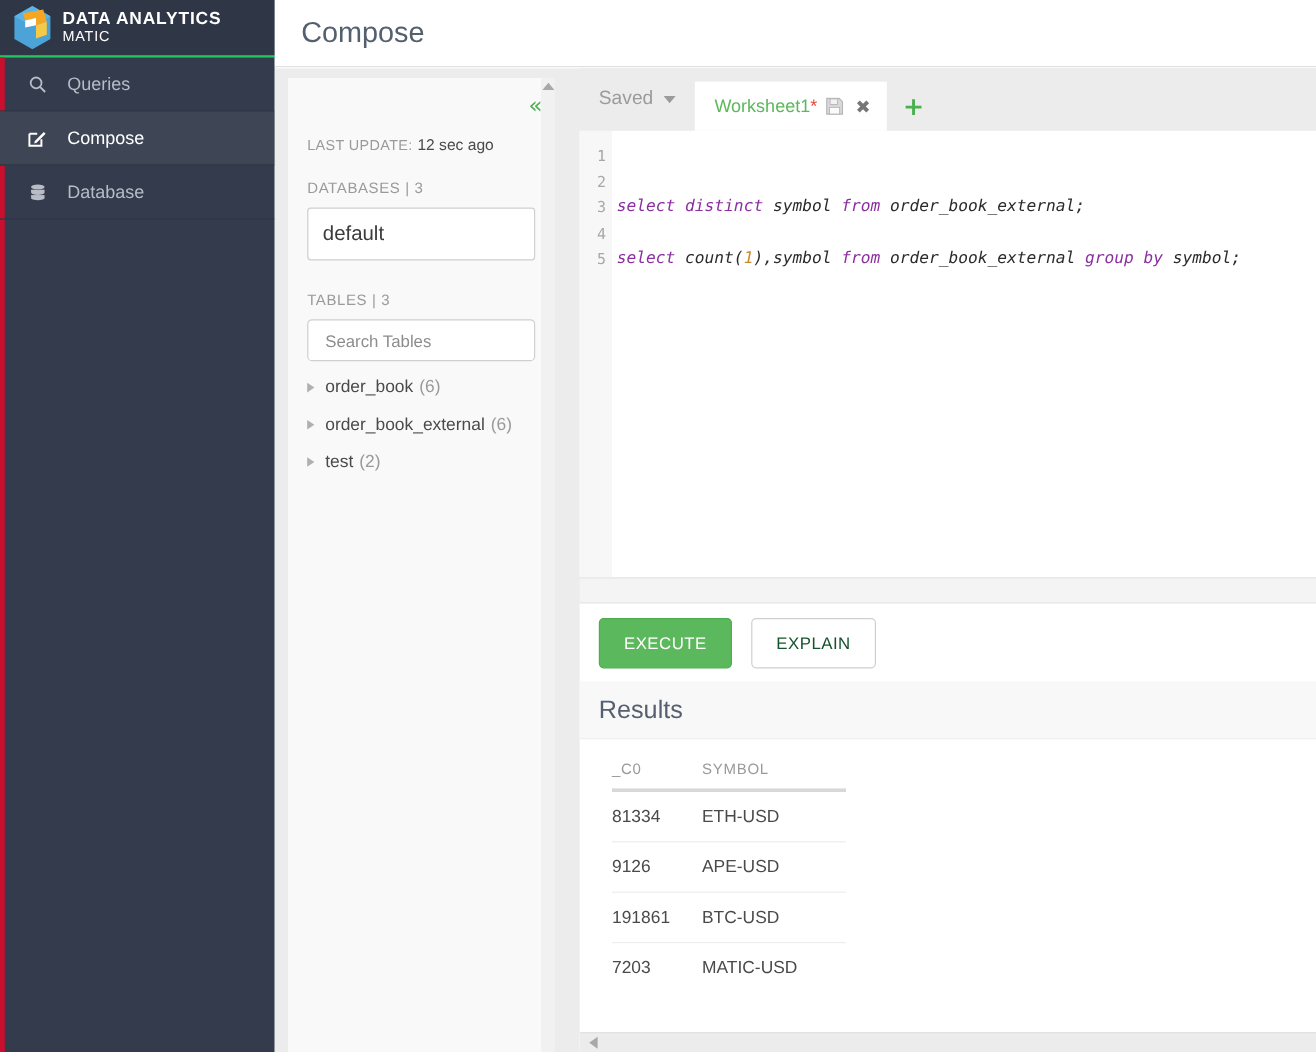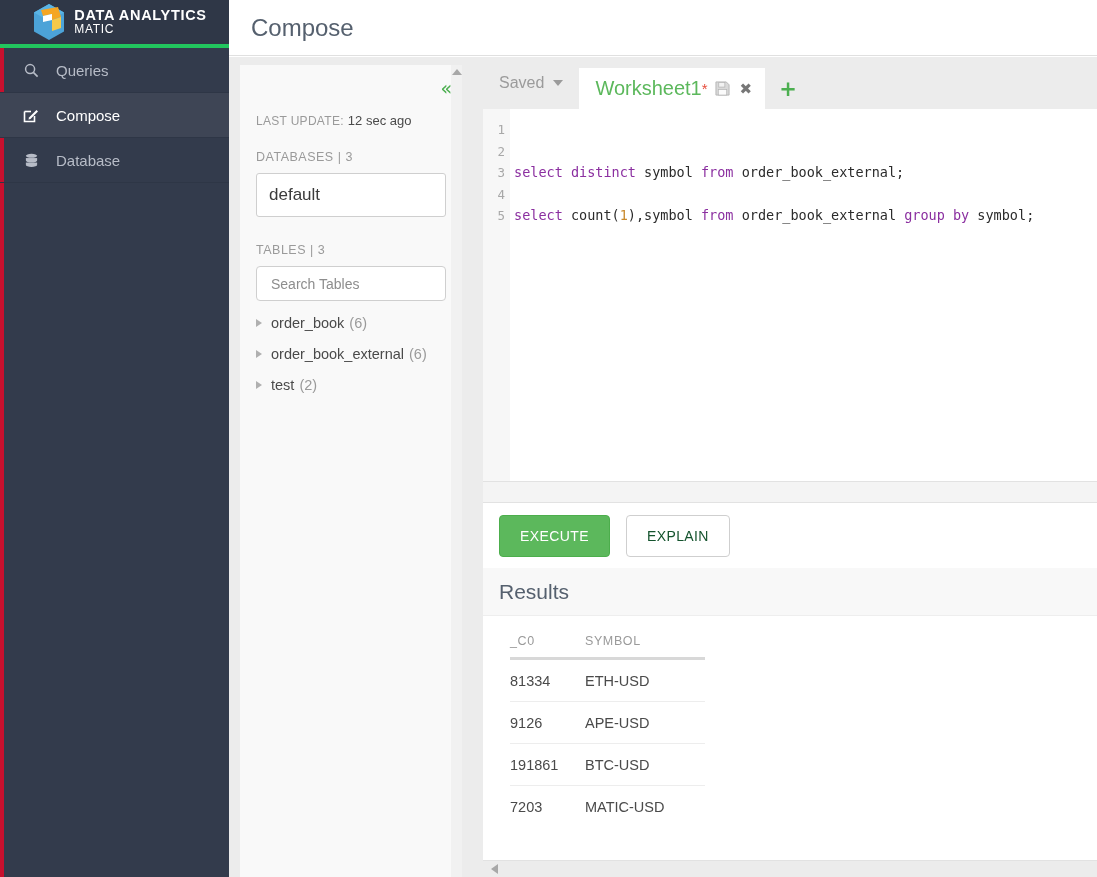--- a/index.html
+++ b/index.html
@@ -18,22 +18,21 @@
     position: relative;
     flex: 0 0 229px;
   }
   #sidebar-accent {
     position: absolute; left: 0; top: 48px; bottom: 0; width: 4px;
     background: #c8102e;
   }
   #logo-area {
     height: 48px; background: #2f3747;
     display: flex; align-items: center; padding-left: 10px;
-    border-bottom: 4px solid #22c55e;
-    justify-content: center;
+    border-bottom: 2px solid #22c55e;
   }
   .logo-mark { width: 34px; height: 38px; flex: 0 0 34px; margin-right: 8px; }
   .logo-text { line-height: 1.05; }
   .logo-l1 {
     color: #ffffff; font-size: 14.5px; font-weight: bold; letter-spacing: 0.7px;
     display: block;
   }
   .logo-l2 {
     color: #ffffff; font-size: 12px; font-weight: normal; letter-spacing: 0.7px;
     display: block;
@@ -143,21 +142,21 @@
   }
   .saved-caret {
     width: 0; height: 0; margin-left: 9px;
     border-left: 5px solid transparent; border-right: 5px solid transparent;
     border-top: 6px solid #9b9b9b;
   }
   .ws-tab {
     height: 41px; background: #ffffff; display: flex; align-items: center;
     padding: 0 13px 0 16px; cursor: pointer;
   }
-  .ws-name { font-size: 20px; color: #5cb85c; }
+  .ws-name { font-size: 15px; color: #5cb85c; }
   .ws-dirty { color: #e74c3c; font-size: 15px; margin-right: 7px; }
   .ws-save { margin-right: 10px; display: flex; align-items: center; cursor: pointer; }
   .ws-close {
     color: #777; font-size: 15px; font-weight: bold; cursor: pointer;
     font-family: "DejaVu Sans", sans-serif;
   }
   .add-tab {
     color: #4caf50; font-size: 21px; font-weight: bold; cursor: pointer;
     padding: 0 14px; height: 41px; display: flex; align-items: center;
     font-family: "DejaVu Sans", sans-serif;
@@ -171,21 +170,21 @@
     width: 27px; flex: 0 0 27px; background: #f7f7f7;
     padding-top: 10px; text-align: right;
   }
   #gutter div {
     font-family: "DejaVu Sans Mono", monospace; font-size: 12.5px;
     color: #a8a8a8; line-height: 21.6px; padding-right: 5px;
   }
   #code {
     flex: 1; padding: 10px 0 0 4px;
     font-family: "DejaVu Sans Mono", monospace; font-size: 13.5px;
-    line-height: 21.6px; white-space: pre; color: #2b2b2b;
+    line-height: 21.6px; white-space: pre; color: #2b2b2b; font-style: italic;
   }
   .tk-kw  { color: #8b2fa0; }
   .tk-num { color: #c98a2e; }
   .tk-id  { color: #2b2b2b; }
 
   #editor-ruler { height: 22px; background: #f4f4f4; border-top: 1px solid #e2e2e2;
                   border-bottom: 1px solid #e2e2e2; flex: 0 0 22px; }
 
   #actions {
     flex: 0 0 65px; background: #ffffff; display: flex; align-items: center;

